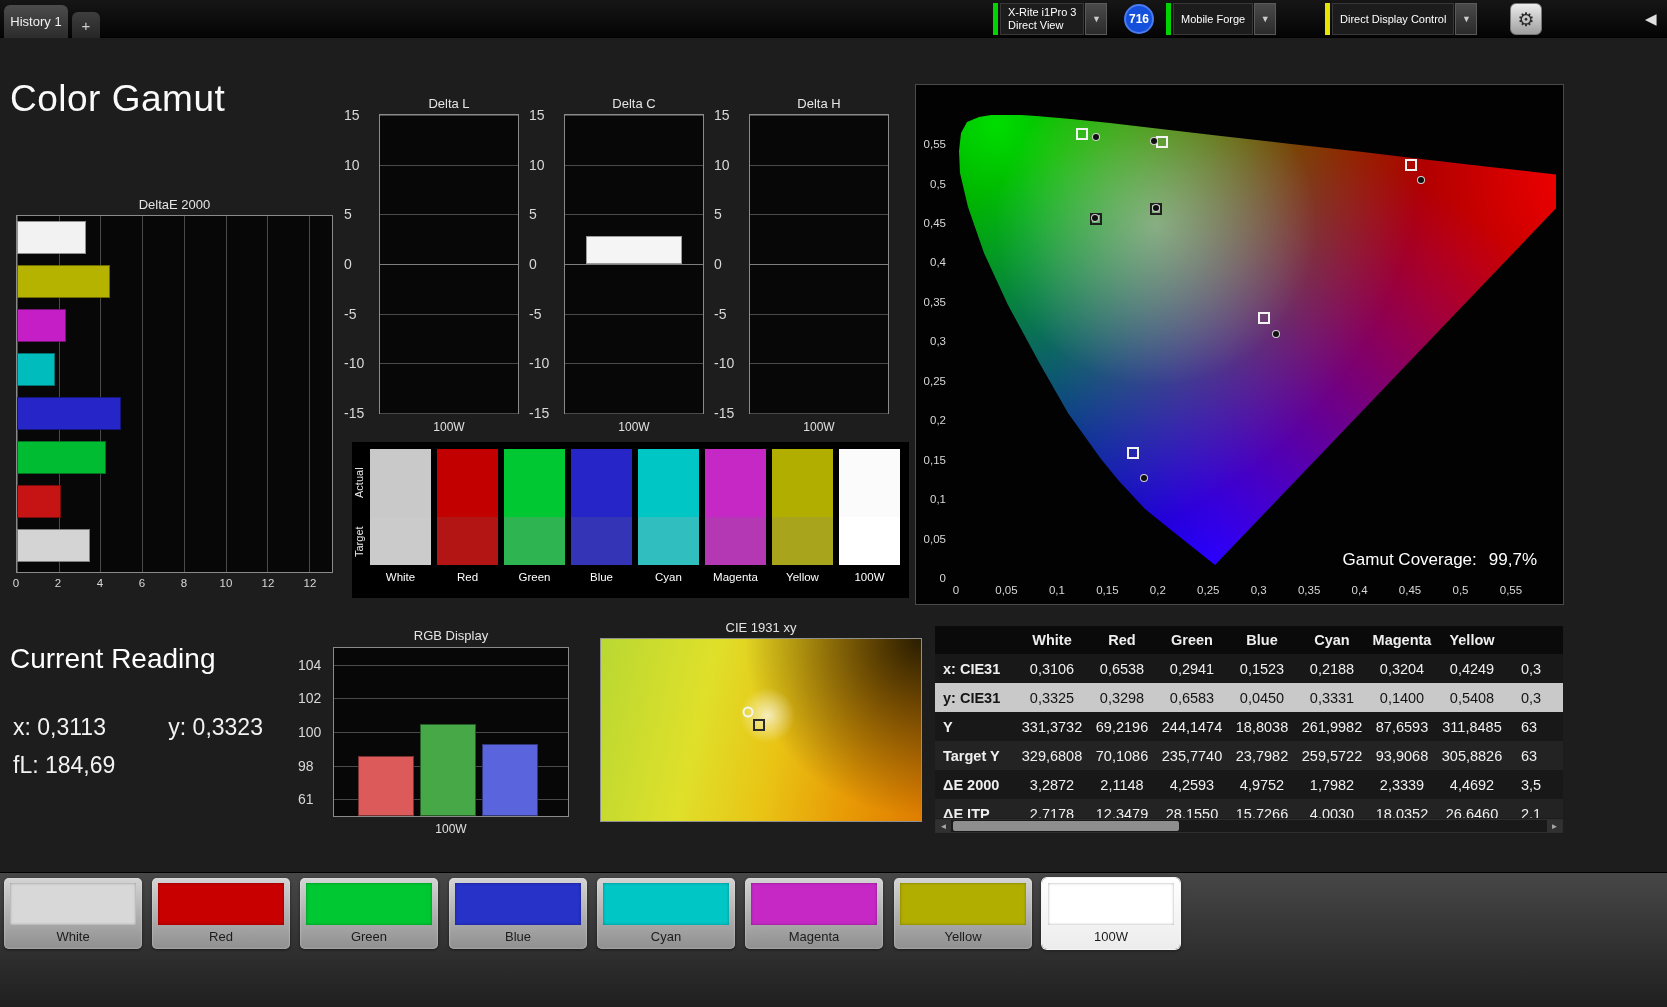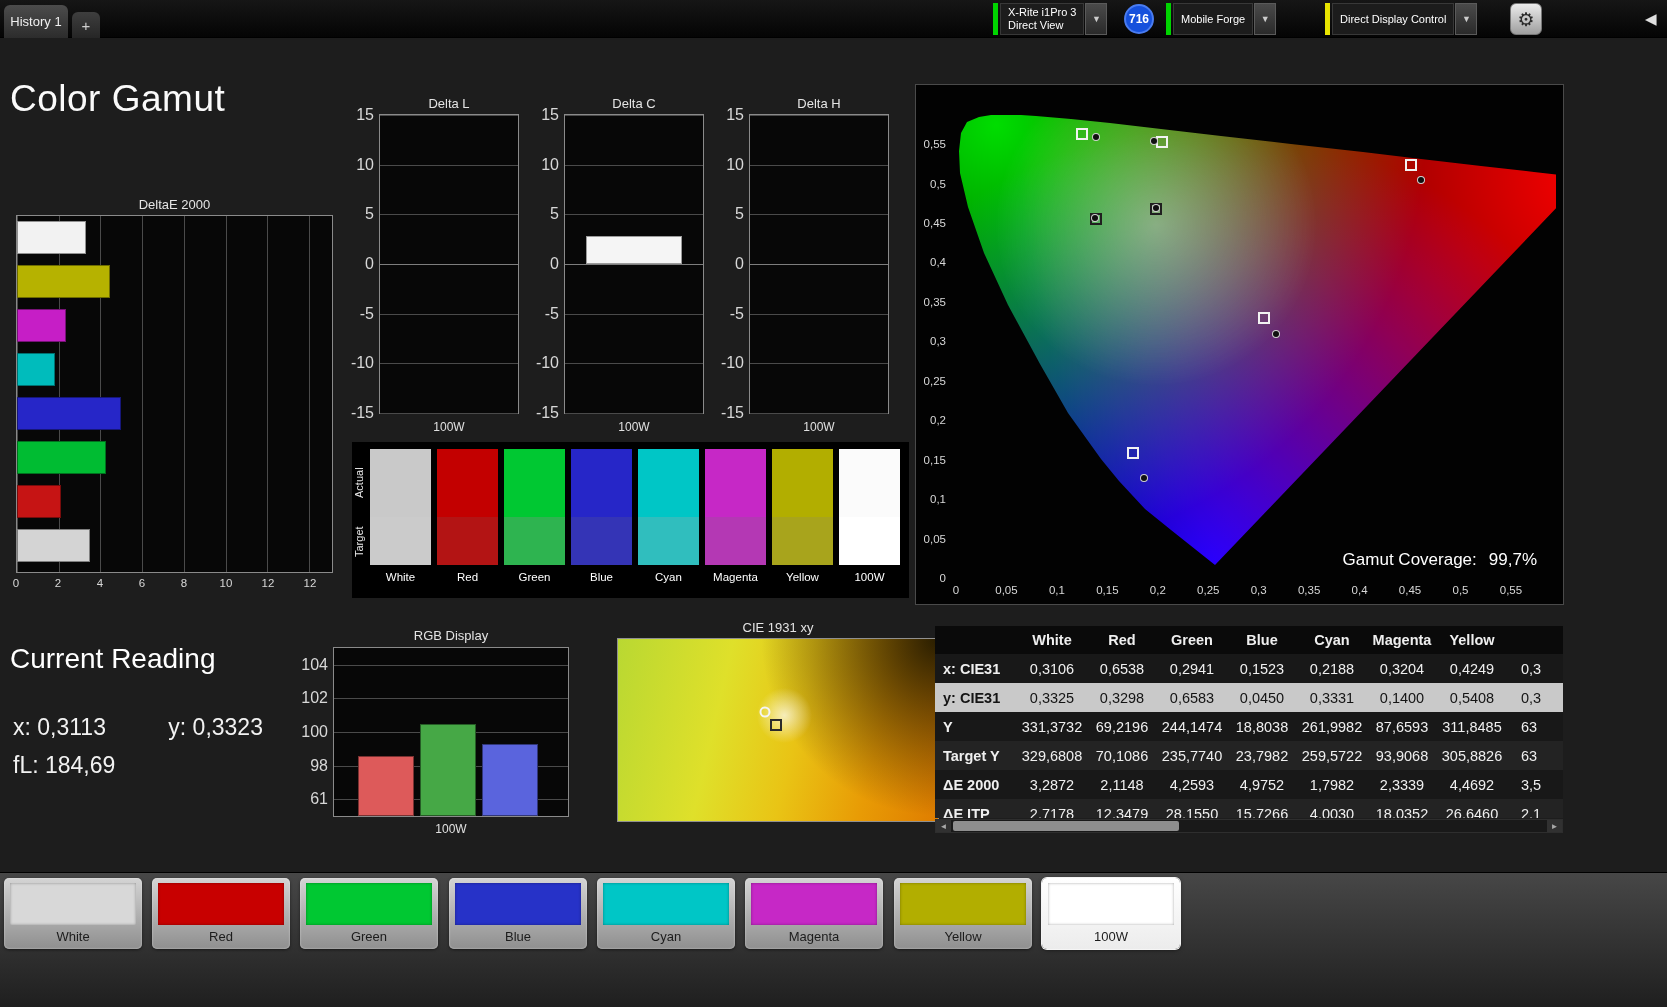--- a/index.html
+++ b/index.html
@@ -22,21 +22,21 @@
 
 
 .page-title{position:absolute;left:10px;top:78px;font-size:37px;color:#fafafa;letter-spacing:.5px}
 .chart-title{position:absolute;font-size:13px;color:#e4e4e4;text-align:center}
 .plot{position:absolute;background:#070707;border:1px solid #8a8a8a}
 .axis-label{position:absolute;font-size:12px;color:#e0e0e0;text-align:center}
 .vline{position:absolute;top:0;bottom:0;width:1px;background:#4a4a4a}
 .hline{position:absolute;left:0;right:0;height:1px;background:#4a4a4a}
 .hline.zero{background:#7d7d7d}
 .xtick{position:absolute;transform:translateX(-50%);font-size:11.5px;color:#d8d8d8}
-.side-tick{position:absolute;left:-36px;width:30px;text-align:right;font-size:16px;color:#d8d8d8;transform:translateY(-50%)}
+.side-tick{position:absolute;left:-36px;width:30px;text-align:left;font-size:14px;color:#d8d8d8;transform:translateY(-50%)}
 
 
 #de-title{left:16px;top:197px;width:317px}
 #de-plot{left:16px;top:215px;width:317px;height:358px}
 .hbar{position:absolute;left:0;height:33px;border:1px solid rgba(0,0,0,.4)}
 #de-xticks{position:absolute;left:16px;top:577px;width:317px;height:14px}
 
 
 .delta-wrap{position:absolute;top:96px;width:186px;height:345px}
 .delta-title{left:34px;top:0;width:140px}
@@ -71,21 +71,21 @@
 .cr-gap{display:inline-block;width:56px}
 
 
 .rgb-wrap{position:absolute;left:300px;top:628px;width:292px;height:214px}
 #rgb-title{left:33px;top:0;width:236px}
 #rgb-plot{left:33px;top:19px;width:236px;height:170px}
 .rgb-bar{position:absolute;bottom:0;width:56px;border:1px solid rgba(0,0,0,.45)}
 #rgb-xlabel{left:33px;top:194px;width:236px}
 
 
-.xy-wrap{position:absolute;left:617px;top:620px;width:322px;height:205px}
+.xy-wrap{position:absolute;left:600px;top:620px;width:322px;height:205px}
 .xy-title{left:0;top:0;width:100%}
 .xy-field{position:absolute;left:0;top:18px;width:322px;height:184px;border:1px solid #909090;
   background:
    radial-gradient(circle at 52% 42%, rgba(255,255,255,.7), rgba(255,255,255,0) 14%),
    radial-gradient(circle at 100% 0%, rgba(25,20,0,.92), rgba(25,20,0,0) 48%),
    linear-gradient(103deg,#b9d832 0%,#dfe02a 32%,#e9c415 55%,#e89b05 78%,#df7d00 100%)}
 .xy-circle{position:absolute;left:46%;top:40%;width:11px;height:11px;border:2px solid #f5f5f5;border-radius:50%;transform:translate(-50%,-50%)}
 .xy-square{position:absolute;left:49.5%;top:47.5%;width:12px;height:12px;border:2px solid #2a2a2a;transform:translate(-50%,-50%)}
 
 

